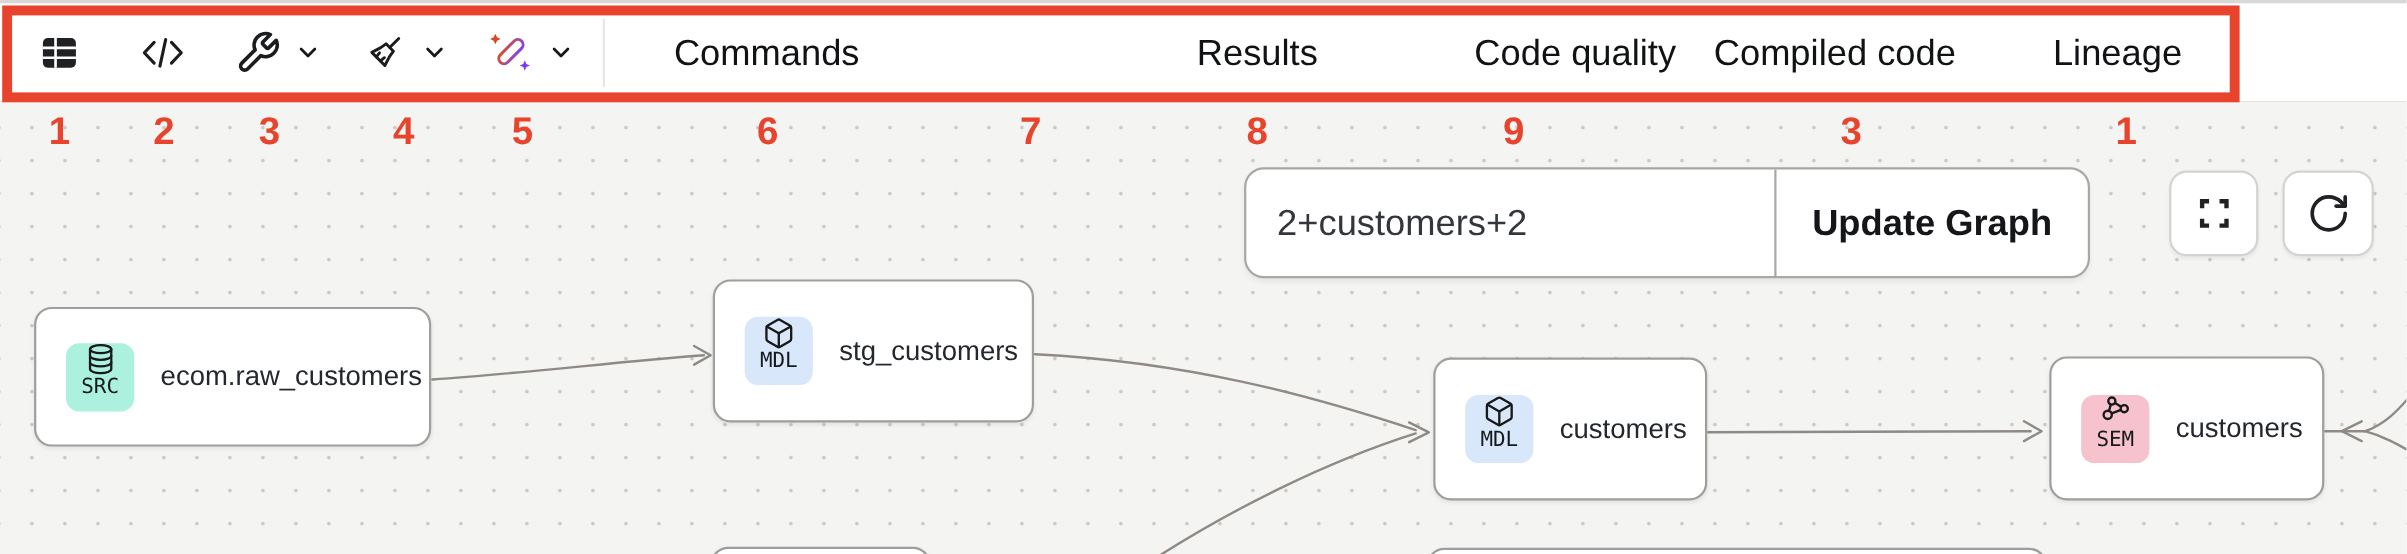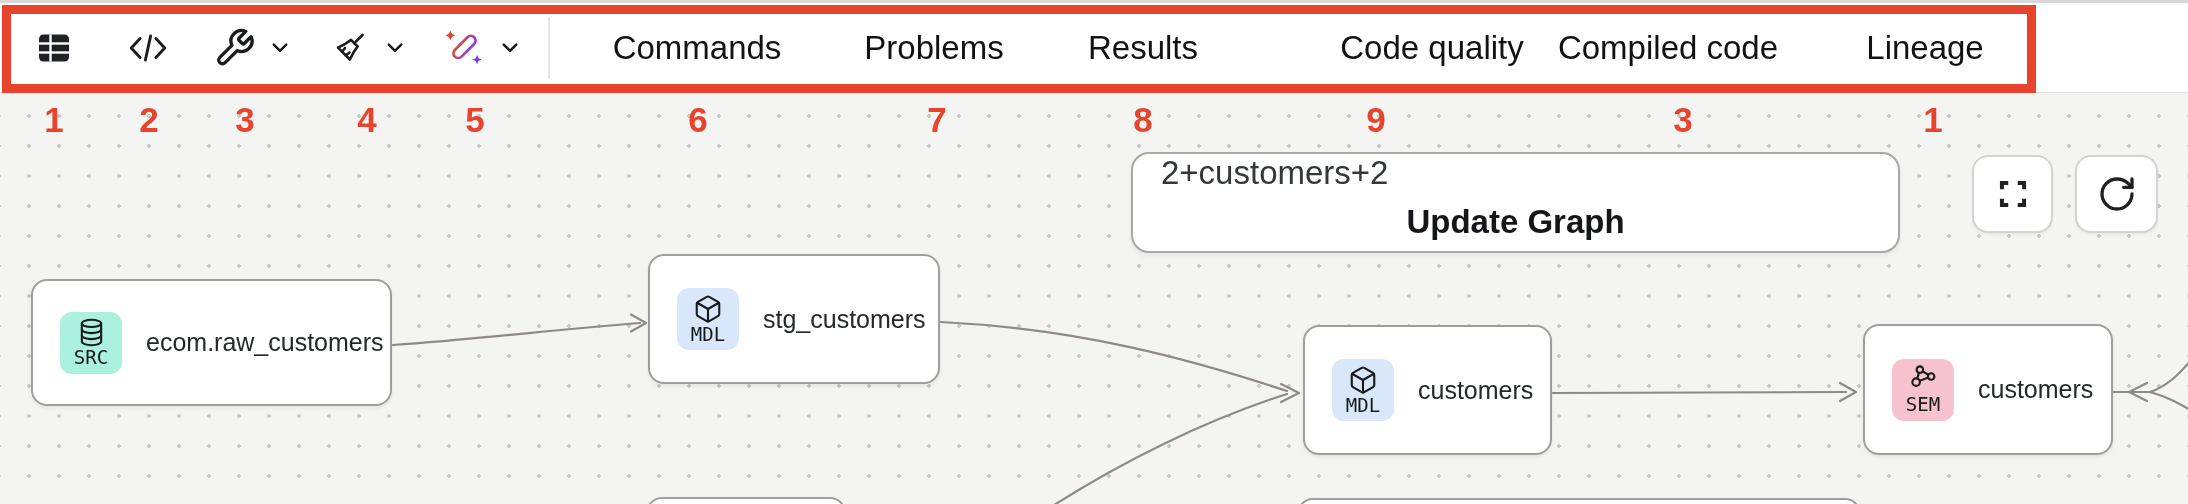--- a/index.html
+++ b/index.html
@@ -24,30 +24,30 @@
             background-image:radial-gradient(circle,#c9c8c5 1.6px,transparent 1.9px);
             background-size:30px 30px; background-position:14px 8px; overflow:hidden; }
   .num { position:absolute; top:9px; transform:translateX(-50%); font-size:35px;
          font-weight:bold; color:#e8432d; line-height:1; }
   .edges { position:absolute; left:0; top:0; }
 
   .node { position:absolute; background:#fff; border:2px solid #9e9e9c; border-radius:16px;
           box-shadow:0 2px 4px rgba(0,0,0,.07); display:flex; align-items:center;
           padding-left:27px; gap:24px; cursor:pointer; }
   .badge { width:62px; height:62px; border-radius:12px; flex:0 0 auto; display:flex;
-           flex-direction:column; align-items:center; justify-content:center; gap:1px; }
+           flex-direction:column; align-items:center; gap:1px; }
   .badge-src { background:#abf1de; } .badge-mdl { background:#d9e7fa; } .badge-sem { background:#f6c2cd; }
   .blabel { font-family:"DejaVu Sans Mono", monospace; font-size:19px; color:#16191c; line-height:1.05; }
   .nlabel { font-size:25px; color:#24282c; white-space:nowrap; }
   .partial { position:absolute; height:34px; background:#fff; border:2px solid #9e9e9c;
              border-radius:16px 16px 0 0; box-shadow:0 2px 4px rgba(0,0,0,.07); }
 
   .searchbar { position:absolute; left:1131px; top:59px; width:769px; height:101px; background:#fff;
                border:2px solid #a7a7a5; border-radius:18px; display:flex; overflow:hidden;
-               box-shadow:0 3px 5px rgba(0,0,0,.06);flex-direction:column; }
+               box-shadow:0 3px 5px rgba(0,0,0,.06); }
   .search-input { width:480px; border:none; outline:none; background:transparent;
                   font-family:inherit; font-size:33px; color:#33373c; padding:0 0 0 28px; }
   .sep { width:2px; background:#a7a7a5; }
   .update-btn { flex:1; display:flex; align-items:center; justify-content:center;
                 font-size:33px; font-weight:bold; color:#141619; cursor:pointer; }
   .sq-btn { position:absolute; top:62px; height:78px; background:#fff; border:2px solid #d3d3d1;
             border-radius:16px; display:flex; align-items:center; justify-content:center;
             cursor:pointer; box-shadow:0 2px 3px rgba(0,0,0,.05); }
 </style>
 </head>
@@ -112,21 +112,20 @@
         <polygon points="32,26.5 33.3,29.7 36.5,31 33.3,32.3 32,35.5 30.7,32.3 27.5,31 30.7,29.7" fill="#7d3bf0"></polygon>
       </svg>
       <svg width="25" height="25" viewBox="0 0 24 24" fill="none" stroke="#17181a" stroke-width="2.4" stroke-linecap="round" stroke-linejoin="round">
         <path d="M6 9.2 L12 15.2 L18 9.2"></path>
       </svg>
     </div>
 
     <div class="vdivider"></div>
 
     <span class="tab" style="left:697px">Commands</span>
-    <span class="tab" style="left:934px">Problems</span>
     <span class="tab" style="left:1143px">Results</span>
     <span class="tab" style="left:1432px">Code quality</span>
     <span class="tab" style="left:1668px">Compiled code</span>
     <span class="tab" style="left:1925px">Lineage</span>
   </div>
 
   <div class="redbox"></div>
 
   <div class="canvas">
 

